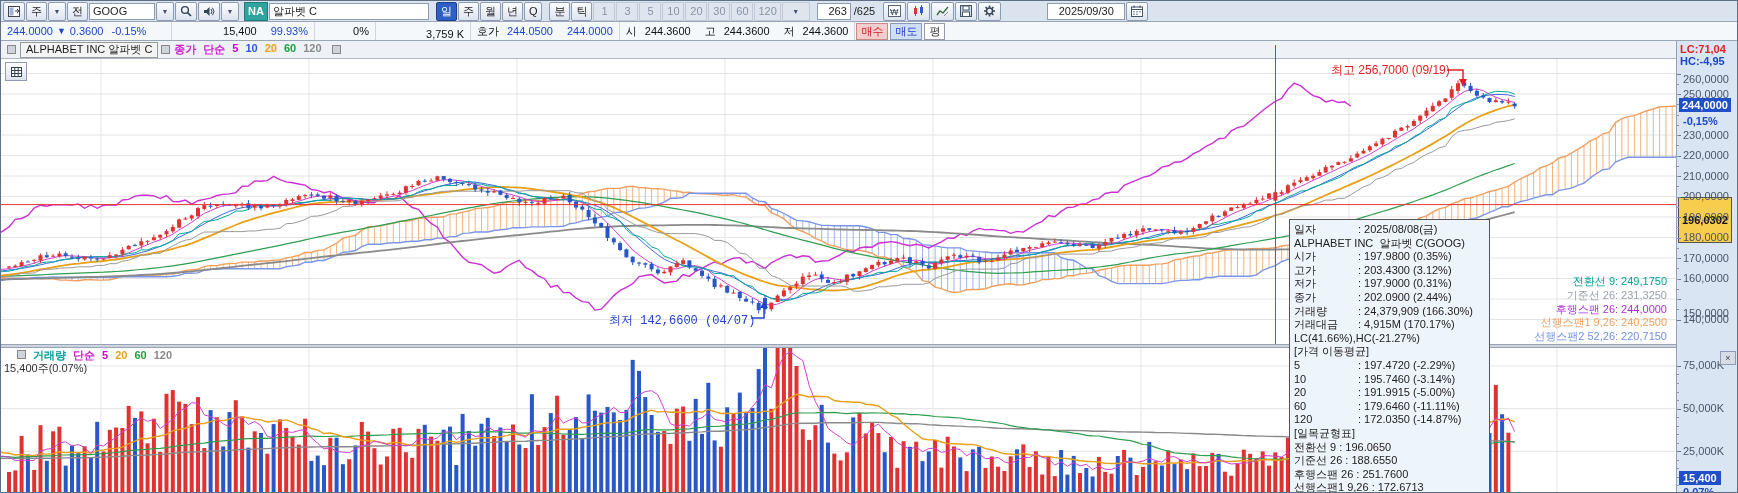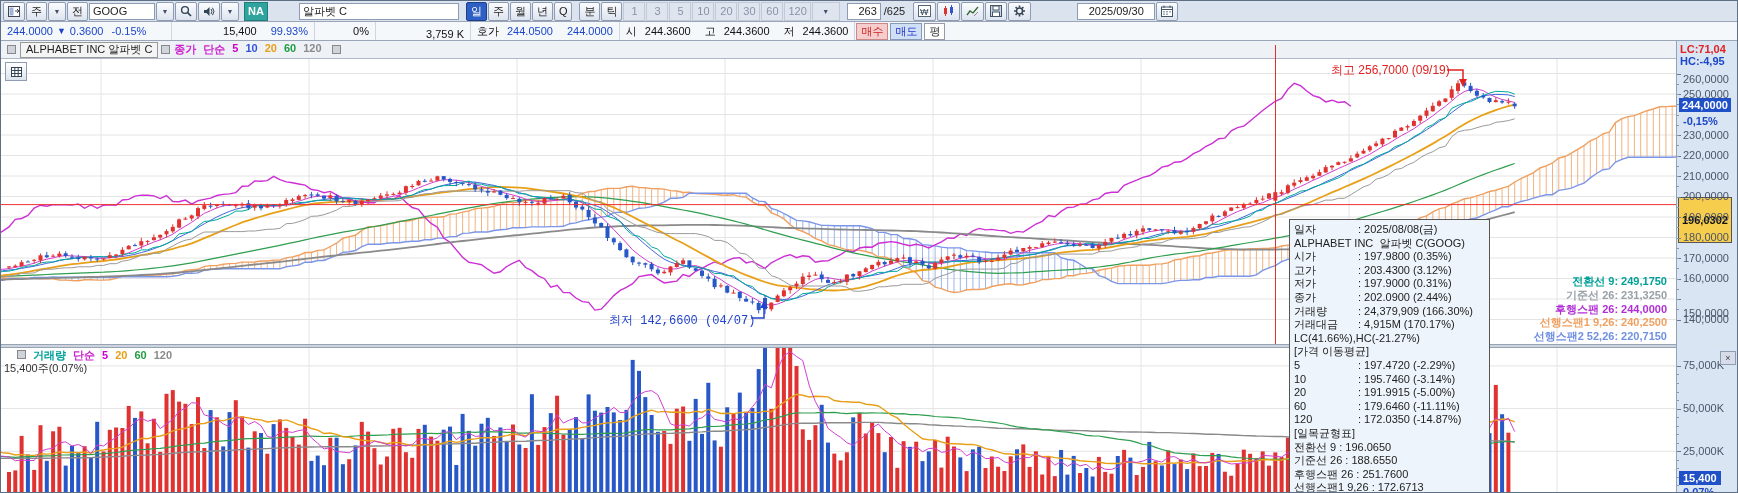--- a/index.html
+++ b/index.html
@@ -55,21 +55,21 @@
   .tag-cur{position:absolute;left:2px;top:57px;background:#2050c8;color:#fff;padding:1px 3px;font-weight:bold;}
   .tag-pct{position:absolute;left:6px;top:74px;color:#1c46c8;font-weight:bold;}
   .tag-cross{position:absolute;left:1px;top:156px;background:#f7cd4e;color:#111;border:1px solid #555;padding:16px 3px;font-weight:bold;}
   .tag-vol{position:absolute;left:2px;top:430px;background:#2050c8;color:#fff;padding:1px 4px;font-weight:bold;}
   .tag-volpct{position:absolute;left:6px;top:445px;color:#1c46c8;font-weight:bold;}
   
   .vline-red{position:absolute;left:1274px;top:44px;width:1px;height:299px;background:#e03030;z-index:4;}
   .anno-high{position:absolute;left:1330px;top:61px;color:#e02222;font-size:12px;z-index:6;white-space:nowrap;}
   .anno-low{position:absolute;left:608px;top:311px;color:#2244cc;font-size:12px;z-index:6;white-space:nowrap;font-family:Liberation Mono, monospace;}
   .arr{position:absolute;z-index:6;}
-  .ichi-values{position:absolute;right:70px;top:274px;text-align:right;line-height:13.8px;z-index:6;font-weight:bold;white-space:nowrap;}
+  .ichi-values{position:absolute;right:70px;top:274px;text-align:right;line-height:13.8px;z-index:6;font-weight:normal;white-space:nowrap;}
   .vol-legend{position:absolute;left:13px;top:347px;z-index:6;white-space:nowrap;}
   .vol-cur{position:absolute;left:3px;top:360px;z-index:6;color:#333;}
   .vclose{position:absolute;left:1719px;top:350px;width:14px;height:12px;background:#d7dde8;border:1px solid #8d9cb2;
           display:flex;align-items:center;justify-content:center;font-size:9px;color:#445;cursor:pointer;z-index:7;line-height:1;}
   
   .tooltip{position:absolute;left:1288px;top:218px;width:201px;height:275px;background:#eef4fb;
            border:1px solid #555;z-index:30;padding:3px 4px;box-sizing:border-box;overflow:hidden;
            font-size:11px;line-height:13.6px;color:#222;}
   .ttrow{display:flex;} .ttk{width:64px;flex-shrink:0;} .ttv{white-space:pre;}
   .tttext{white-space:pre;}
@@ -113,21 +113,21 @@
           <polygon points="1,4 3.5,4 6.5,1 6.5,10 3.5,7 1,7" fill="#345"></polygon>
           <path d="M8,3 q2,2.5 0,5 M9.5,1.8 q3,3.7 0,7.4" stroke="#345" fill="none"></path>
         </svg>
     </div>
     <div class="tbtn small">
         <span class="arrow-small">▼</span>
       </div>
     <div class="na-badge">
         <span>NA</span>
       </div>
-    <div class="tinput" style="width:152px;margin-left:30px;">
+    <div class="tinput" style="width:152px;">
         <span>알파벳 C</span>
       </div>
     <div class="sep6"></div>
     <div class="tbtn active">
         <span>일</span>
       </div>
     <div class="tbtn">
         <span>주</span>
       </div>
     <div class="tbtn">

